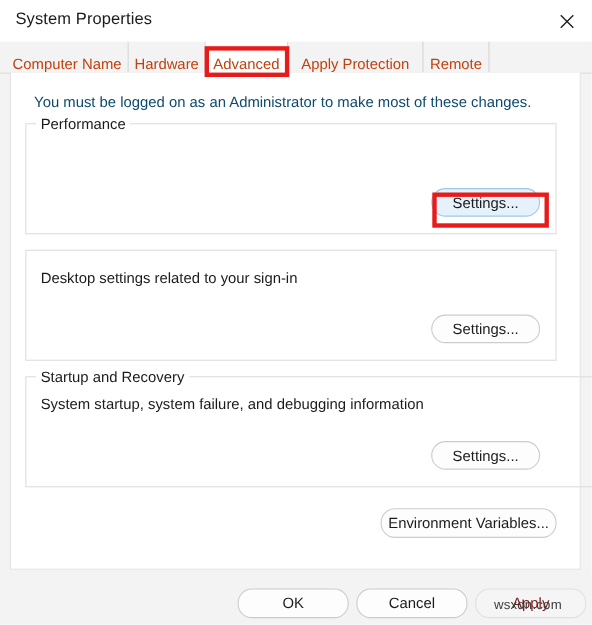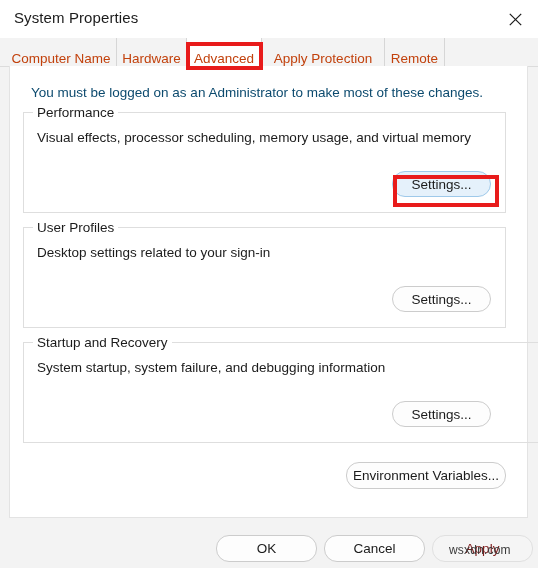--- a/index.html
+++ b/index.html
@@ -205,26 +205,24 @@
         <span>Remote</span>
       </div>
   </div>
 
   <div id="panel">
 
     <div id="admin-note">You must be logged on as an Administrator to make most of these changes.</div>
 
     <div class="groupbox" style="left:13px; top:46px; width:483px; height:101px;padding-left:48px;">
       <div class="group-legend">Performance</div>
-      <div class="group-desc">Visual effects, processor scheduling, memory usage, and virtual memory</div>
       <button class="btn focused" style="left:368px; top:58px; width:99px; height:26px;">Settings...</button>
     </div>
 
     <div class="groupbox" style="left:13px; top:161px; width:483px; height:101px;">
-      <div class="group-legend">User Profiles</div>
       <div class="group-desc">Desktop settings related to your sign-in</div>
       <button class="btn" style="left:368px; top:58px; width:99px; height:26px;">Settings...</button>
     </div>
 
     <div class="groupbox" style="left:13px; top:276px; width:523px; height:101px;">
       <div class="group-legend">Startup and Recovery</div>
       <div class="group-desc">System startup, system failure, and debugging information</div>
       <button class="btn" style="left:368px; top:58px; width:99px; height:26px;">Settings...</button>
     </div>
 

